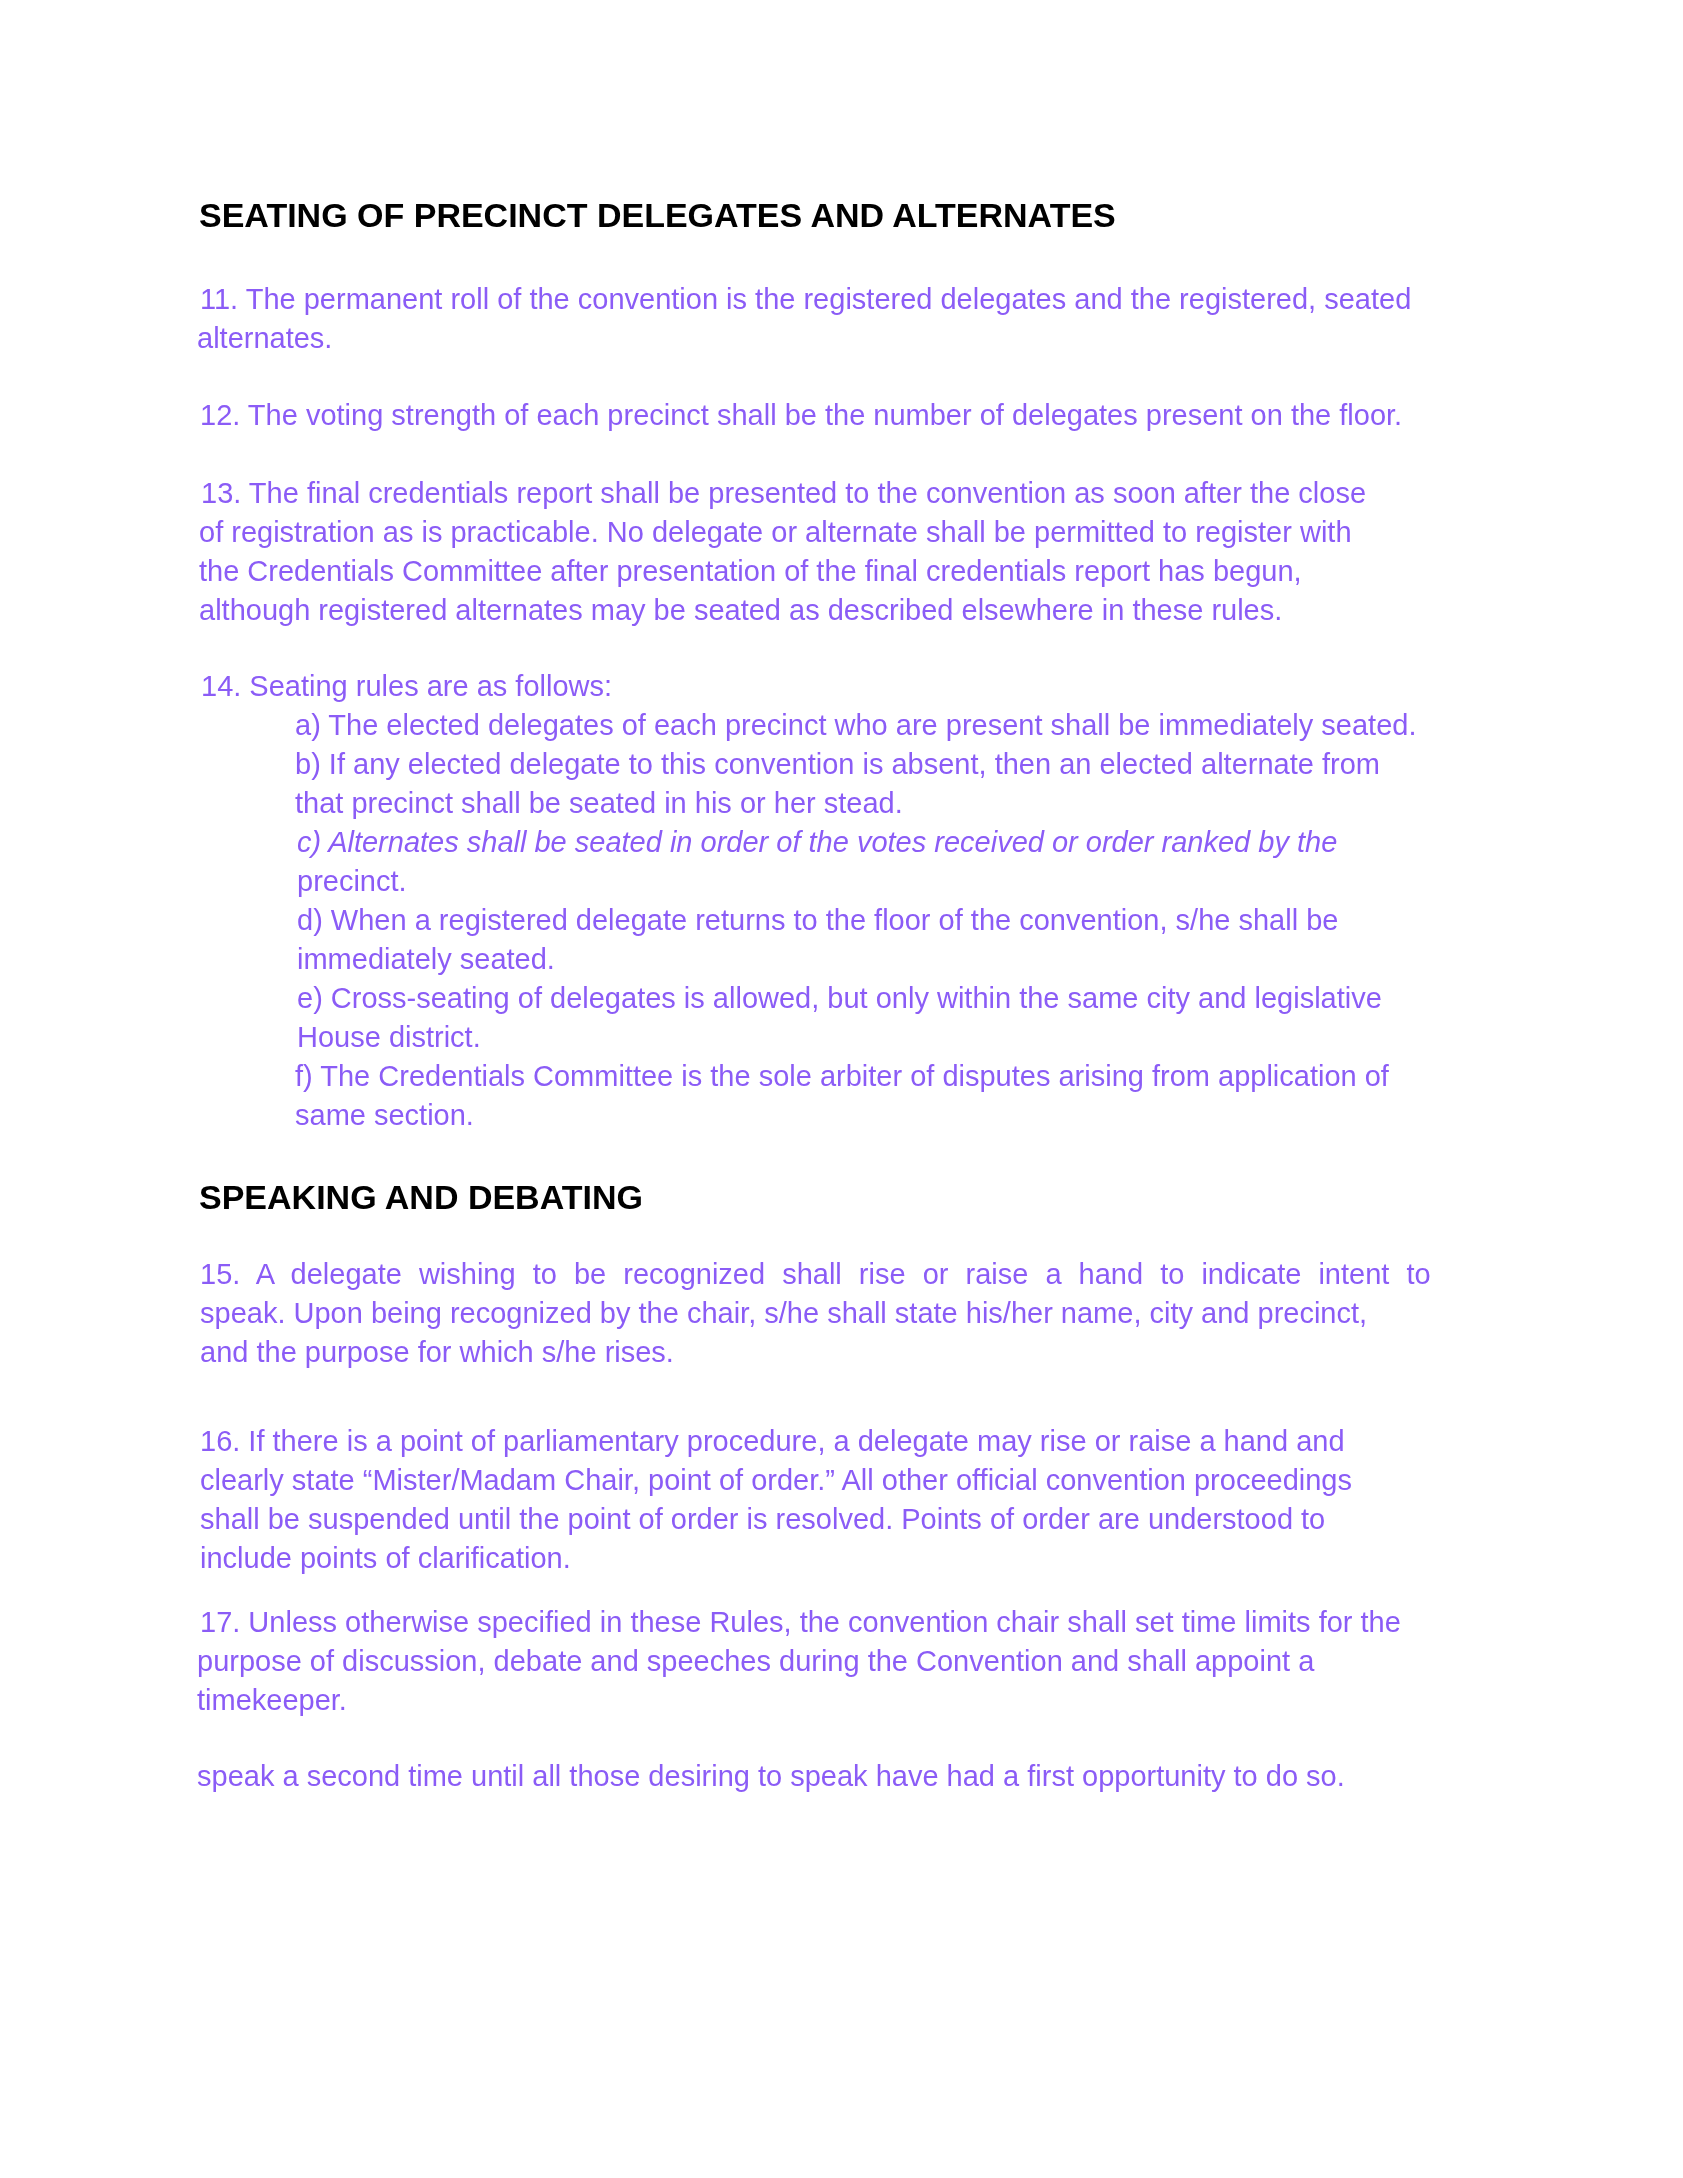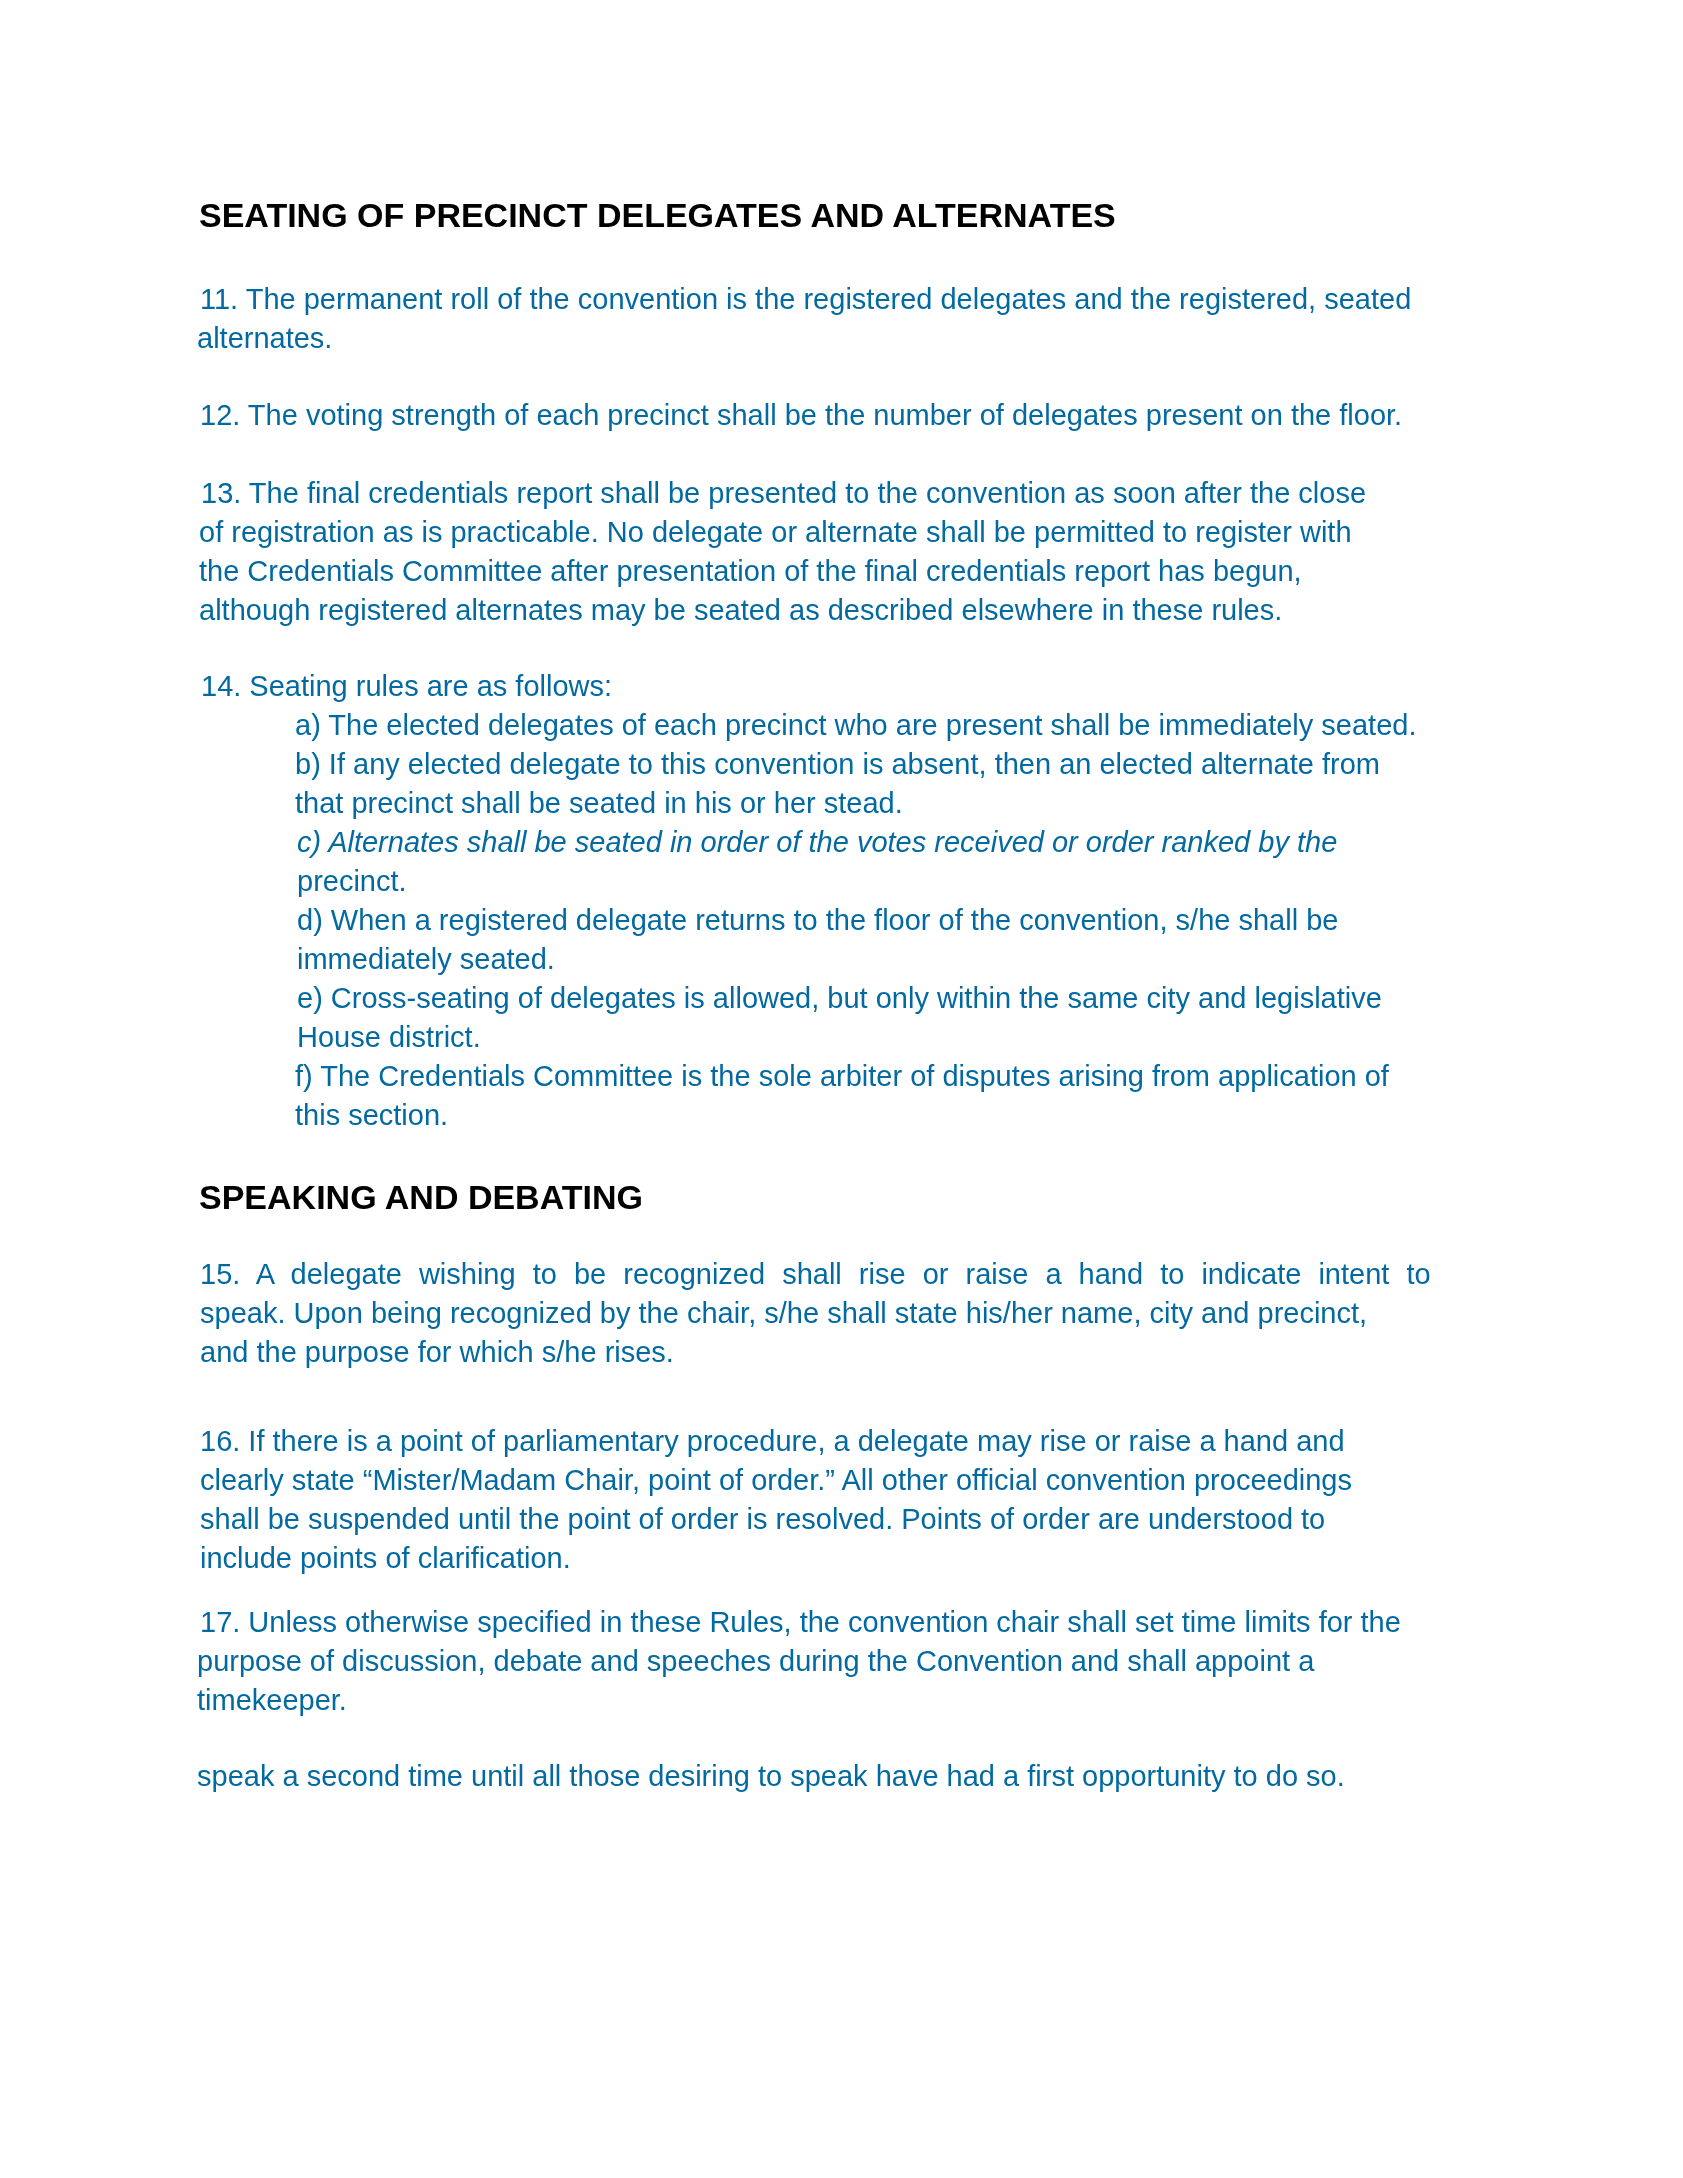--- a/index.html
+++ b/index.html
@@ -1,19 +1,19 @@
 <!DOCTYPE html>
 <html><head>
 <meta charset="utf-8">
 <style>
   html, body { margin: 0; padding: 0; background: #ffffff; }
   body { width: 1683px; height: 2178px; position: relative; overflow: hidden; }
   .page { position: absolute; left: 0; top: 0; width: 1683px; height: 2159px; background: #ffffff; }
   .h { position: absolute; font-family: "Liberation Sans", sans-serif; font-weight: bold; font-size: 34px; color: #000; white-space: nowrap; letter-spacing: 0px; }
-  .para { position: absolute; font-family: "Liberation Sans", sans-serif; font-size: 29px; color: #0369a1; line-height: 39px; white-space: nowrap; }
+  .para { position: absolute; font-family: "Liberation Sans", sans-serif; font-size: 29px; color: #8b5cf6; line-height: 39px; white-space: nowrap; }
   .line { display: block; height: 39px; }
 </style>
 </head>
 <body>
 
 <div class="page">
 
   <div class="h" style="left:199px; top:196px;">SEATING OF PRECINCT DELEGATES AND ALTERNATES</div>
 
   <div class="para" style="left:197px; top:280px;">
@@ -40,21 +40,21 @@
     <span class="line" style="padding-left:0px;">a) The elected delegates of each precinct who are present shall be immediately seated.</span>
     <span class="line">b) If any elected delegate to this convention is absent, then an elected alternate from</span>
     <span class="line">that precinct shall be seated in his or her stead.</span>
     <span class="line" style="padding-left:2px;font-style:italic;">c) Alternates shall be seated in order of the votes received or order ranked by the</span>
     <span class="line" style="padding-left:2px;">precinct.</span>
     <span class="line" style="padding-left:2px;">d) When a registered delegate returns to the floor of the convention, s/he shall be</span>
     <span class="line" style="padding-left:2px;">immediately seated.</span>
     <span class="line" style="padding-left:2px;">e) Cross-seating of delegates is allowed, but only within the same city and legislative</span>
     <span class="line" style="padding-left:2px;">House district.</span>
     <span class="line" style="padding-left:0px;">f) The Credentials Committee is the sole arbiter of disputes arising from application of</span>
-    <span class="line" style="padding-left:0px;">this section.</span>
+    <span class="line" style="padding-left:0px;">same section.</span>
   </div>
 
   <div class="h" style="left:199px; top:1172px;margin-top:6px;">SPEAKING AND DEBATING</div>
 
   <div class="para" style="left:200px; top:1255px;">
     <span class="line" style="word-spacing:9px;">15. A delegate wishing to be recognized shall rise or raise a hand to indicate intent to</span>
     <span class="line">speak. Upon being recognized by the chair, s/he shall state his/her name, city and precinct,</span>
     <span class="line">and the purpose for which s/he rises.</span>
   </div>
 

